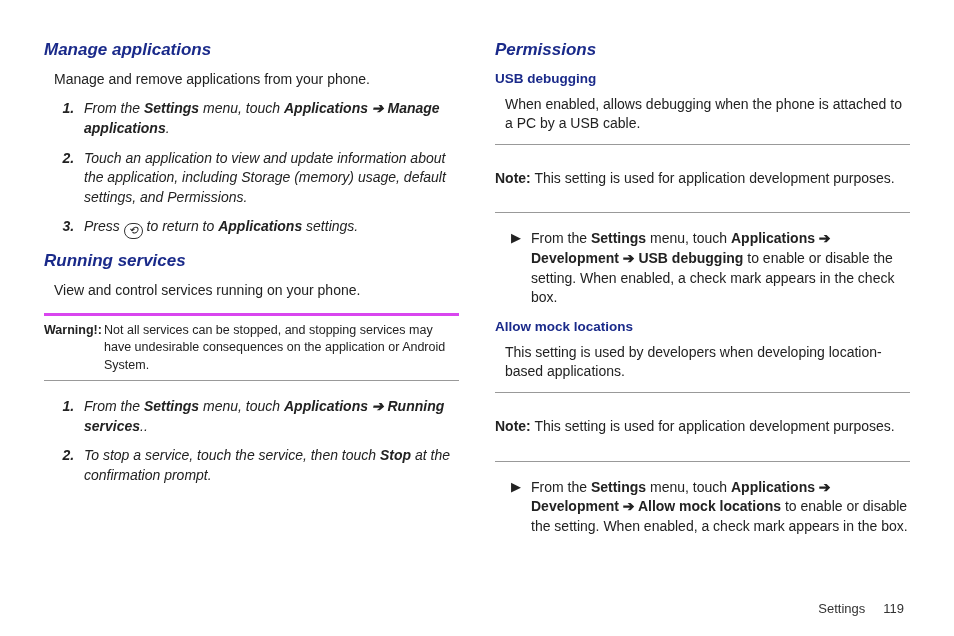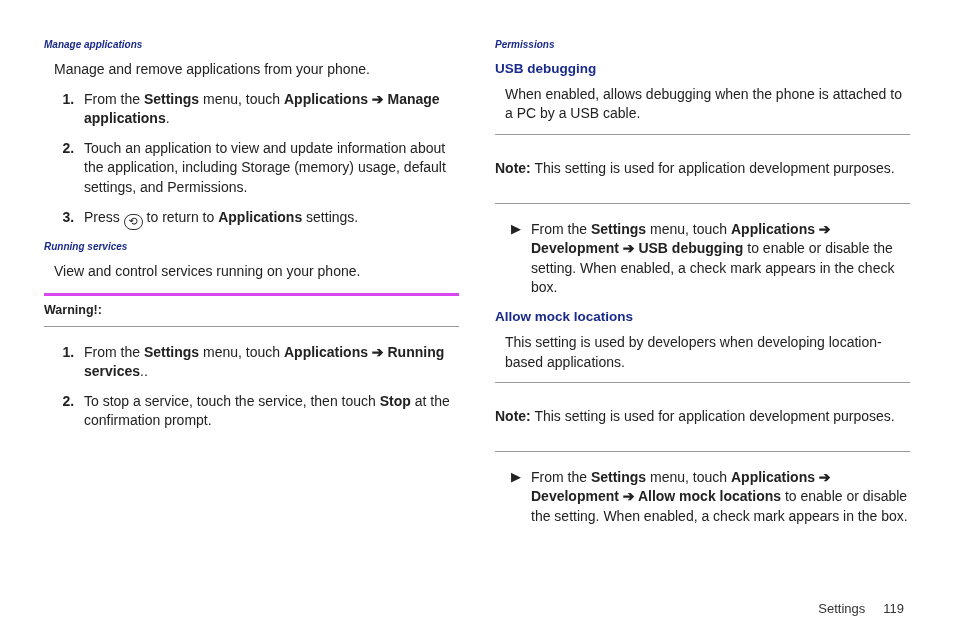--- a/index.html
+++ b/index.html
@@ -20,21 +20,21 @@
   }
   .col {
     flex: 1;
     font-size: 14px;
     line-height: 1.4;
   }
   .section-title {
     color: #1a2a8a;
     font-style: italic;
     font-weight: bold;
-    font-size: 10px;
+    font-size: 17px;
     margin: 8px 0 8px 0;
     font-family: Arial, sans-serif;
   }
   .sub-title {
     color: #1a2a8a;
     font-weight: bold;
     font-size: 13.5px;
     margin: 8px 0 6px 0;
     font-family: Arial, sans-serif;
   }
@@ -43,20 +43,21 @@
     font-family: Liberation Sans, sans-serif;
     font-stretch: condensed;
   }
   ol.steps {
     margin: 0 0 10px 0;
     padding-left: 34px;
   }
   ol.steps li {
     margin-bottom: 10px;
     padding-left: 6px;
+    font-style: italic;
   }
   ol.steps li::marker {
     font-weight: bold;
   }
   .bullet-step {
     display: flex;
     margin: 0 0 10px 16px;
   }
   .bullet-step .marker {
     flex: 0 0 20px;
@@ -133,20 +134,21 @@
         <span>Press </span><span class="return-icon">⟲</span><span> to return to </span><b>Applications</b><span> settings.</span>
       </li>
     </ol>
 
     <div class="section-title">Running services</div>
     <p class="body-text">View and control services running on your phone.</p>
 
     <div class="warn-box">
       <div class="warn-body">
         <div class="lblcol">Warning!:</div>
+        <div class="txtcol">Not all services can be stopped, and stopping services may have undesirable consequences on the application or Android System.</div>
       </div>
     </div>
 
     <ol class="steps">
       <li>
         <span>From the </span><b>Settings</b><span> menu, touch </span><b>Applications ➔ Running services</b><span>..</span>
       </li>
       <li>
         <span>To stop a service, touch the service, then touch </span><b>Stop</b><span> at the confirmation prompt.</span>
       </li>

